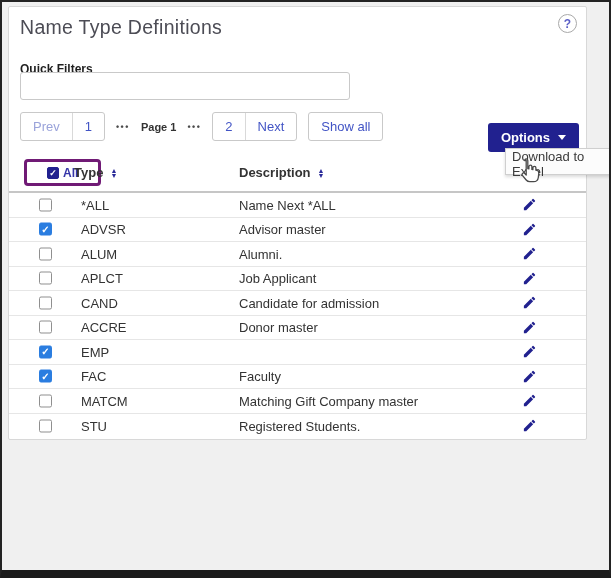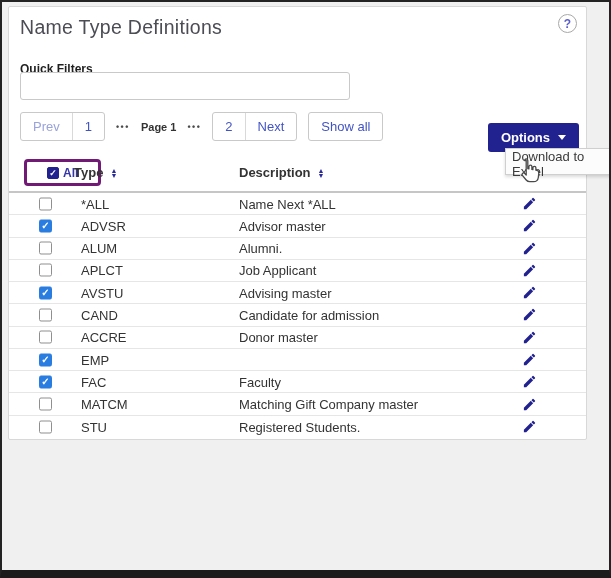--- a/index.html
+++ b/index.html
@@ -199,30 +199,20 @@
     <span class="cbx"></span>
     <span class="cell type">APLCT</span>
     <span class="cell desc">Job Applicant</span>
     <button class="pencil">
       <svg width="15" height="15" viewBox="0 0 24 24">
         <path fill="#21218f" d="M3 17.25V21h3.75L17.81 9.94l-3.75-3.75L3 17.25zM20.71 7.04a1 1 0 0 0 0-1.41l-2.34-2.34a1 1 0 0 0-1.41 0l-1.83 1.83 3.75 3.75 1.83-1.83z"></path>
       </svg>
     </button>
   </div>
 
-  <div class="row">
-    <span class="cbx checked"></span>
-    <span class="cell type">AVSTU</span>
-    <span class="cell desc">Advising master</span>
-    <button class="pencil">
-      <svg width="15" height="15" viewBox="0 0 24 24">
-        <path fill="#21218f" d="M3 17.25V21h3.75L17.81 9.94l-3.75-3.75L3 17.25zM20.71 7.04a1 1 0 0 0 0-1.41l-2.34-2.34a1 1 0 0 0-1.41 0l-1.83 1.83 3.75 3.75 1.83-1.83z"></path>
-      </svg>
-    </button>
-  </div>
 
   <div class="row">
     <span class="cbx"></span>
     <span class="cell type">CAND</span>
     <span class="cell desc">Candidate for admission</span>
     <button class="pencil">
       <svg width="15" height="15" viewBox="0 0 24 24">
         <path fill="#21218f" d="M3 17.25V21h3.75L17.81 9.94l-3.75-3.75L3 17.25zM20.71 7.04a1 1 0 0 0 0-1.41l-2.34-2.34a1 1 0 0 0-1.41 0l-1.83 1.83 3.75 3.75 1.83-1.83z"></path>
       </svg>
     </button>

